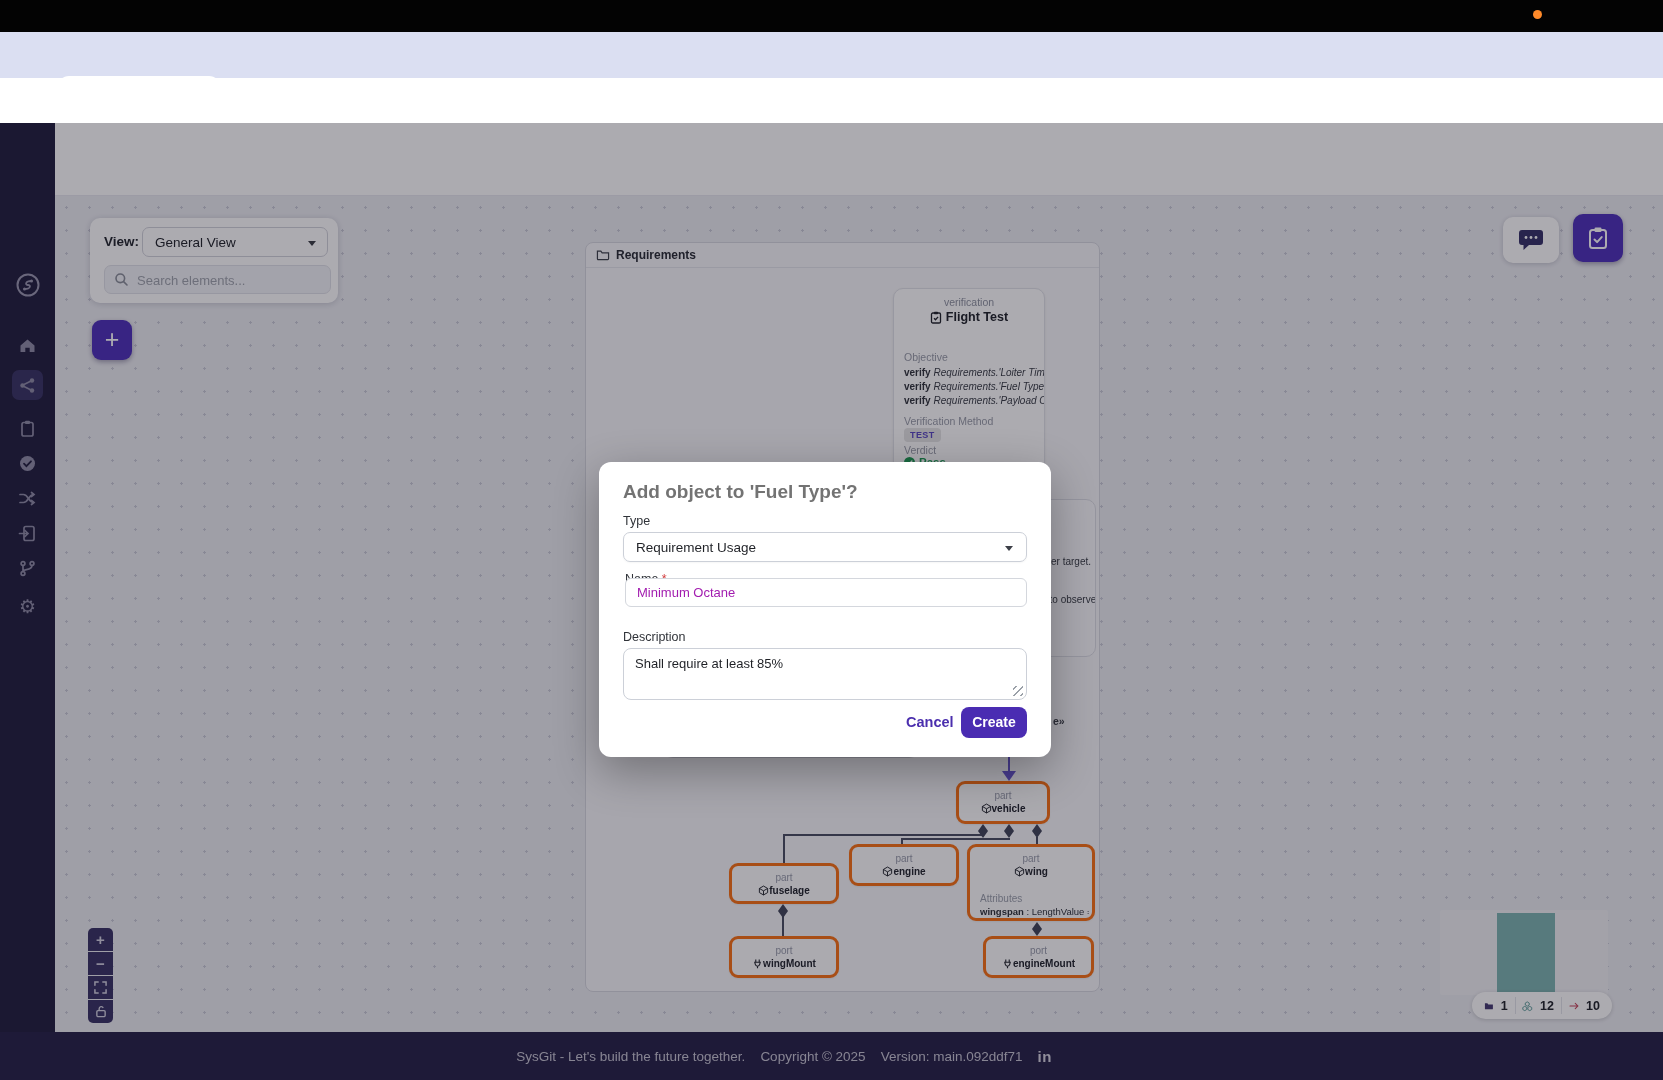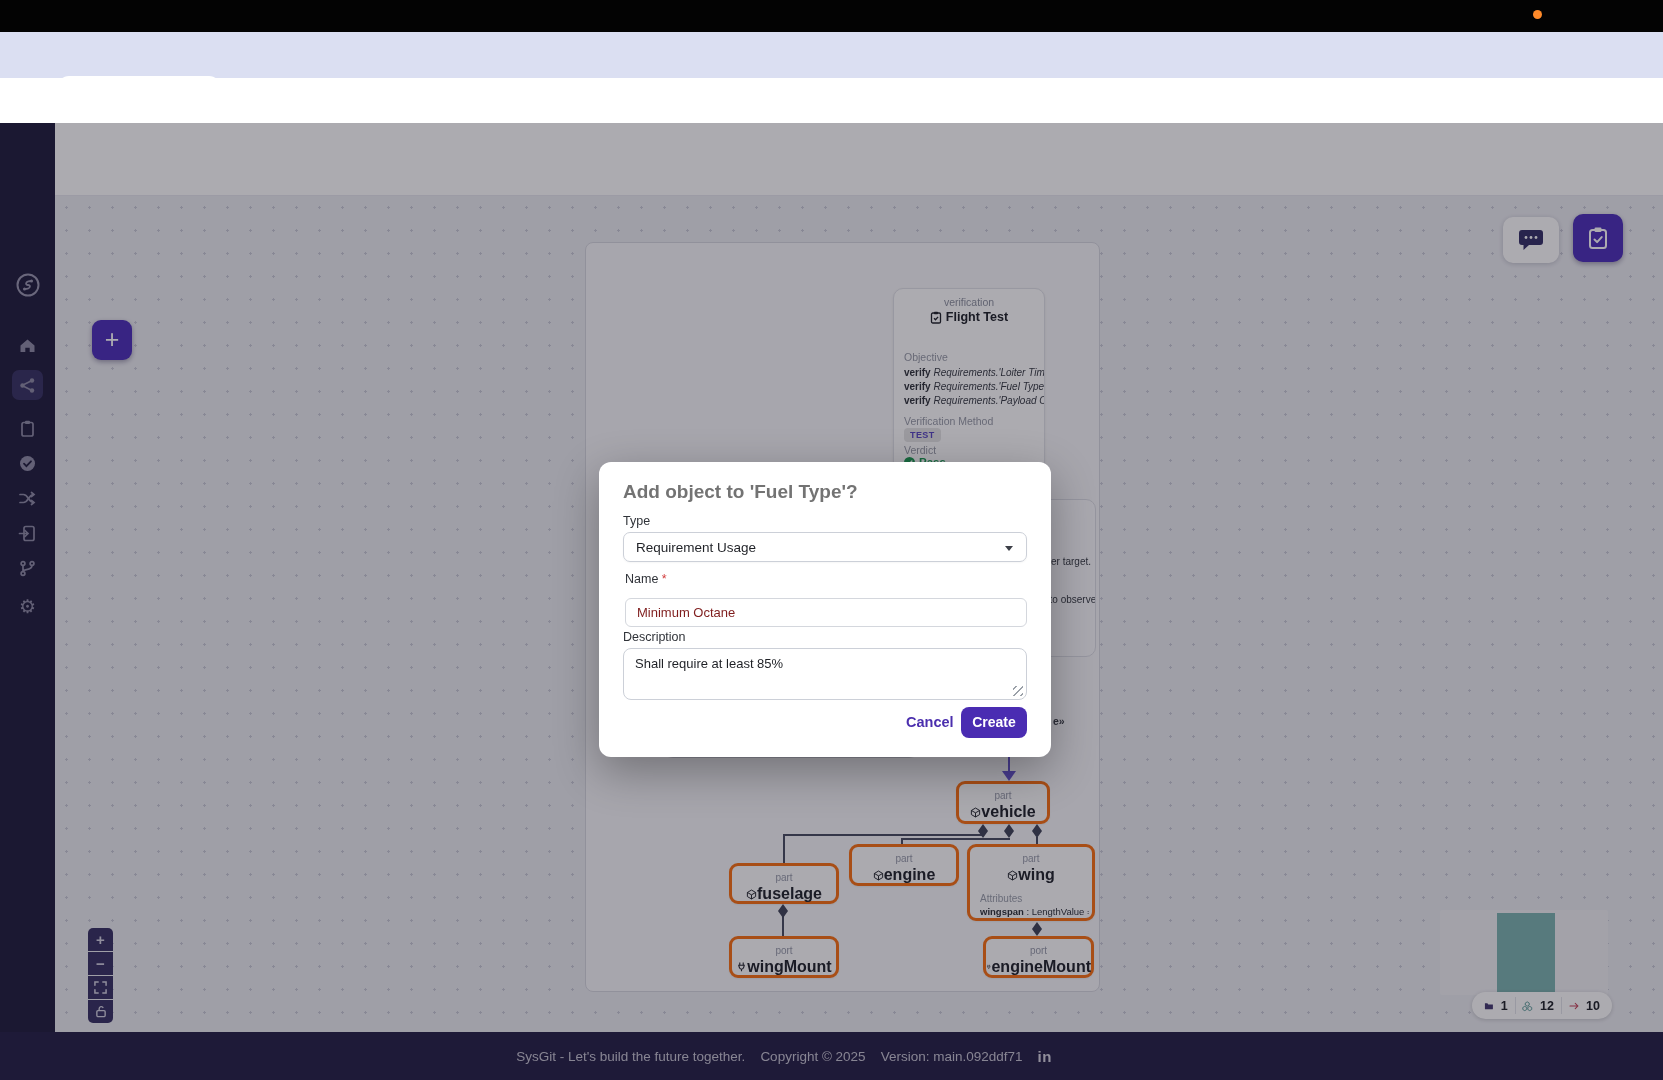--- a/index.html
+++ b/index.html
@@ -107,21 +107,21 @@
   .fragA1{position:absolute;left:404px;top:56px;font-size:10px;color:#3c4049;white-space:nowrap;}
   .fragA2{position:absolute;left:402px;top:94px;font-size:10px;color:#3c4049;white-space:nowrap;}
   .cardB{position:absolute;left:75px;top:398px;width:260px;height:117px;border:1.5px solid #c7c8d1;border-radius:12px;box-sizing:border-box;}
   .fragE{position:absolute;left:467px;top:472px;font-size:10.5px;font-weight:600;color:#3f434c;}
   .parrow-line{position:absolute;left:422px;top:440px;width:2px;height:88px;background:#6a59d1;}
   .parrow-head{position:absolute;left:416px;top:528px;width:0;height:0;border-left:7px solid transparent;border-right:7px solid transparent;border-top:10px solid #6a59d1;}
 
   
   .node{position:absolute;background:#fdfdfe;border:3px solid #f97316;border-radius:9px;box-shadow:0 1px 2px rgba(20,20,40,.06);box-sizing:border-box;}
   .n-kind{margin-top:6px;text-align:center;font-size:10px;color:#989caa;}
-  .n-name{margin-top:2px;display:flex;justify-content:center;align-items:center;font-size:16px;font-weight:700;color:#23262e;}
+  .n-name{margin-top:2px;display:flex;justify-content:center;font-size:10px;font-weight:700;color:#23262e;}
   .n-attr-lbl{position:absolute;left:10px;top:46px;font-size:10px;color:#9ba0ab;}
   .n-attr{position:absolute;left:10px;top:59px;right:3px;font-size:9.5px;color:#30343c;white-space:nowrap;overflow:hidden;}
   .n-attr b{font-weight:700;}
   .node-vehicle{left:370px;top:538px;width:94px;height:43px;}
   .node-engine{left:263px;top:601px;width:110px;height:42px;}
   .node-wing{left:381px;top:601px;width:128px;height:77px;}
   .node-fuselage{left:143px;top:620px;width:110px;height:41px;}
   .node-wingmount{left:143px;top:693px;width:110px;height:42px;}
   .node-enginemount{left:397px;top:693px;width:111px;height:42px;}
 
@@ -152,22 +152,22 @@
   
   .dim{position:absolute;left:0;top:123px;width:1663px;height:957px;background:rgba(11,9,24,.34);z-index:40;}
   .modal{position:absolute;left:599px;top:462px;width:452px;height:295px;background:#fff;border-radius:12px;z-index:50;
          box-shadow:0 14px 45px rgba(0,0,0,.32);}
   .m-title{position:absolute;left:24px;top:19px;font-size:19px;font-weight:800;color:#737373;}
   .m-lbl{position:absolute;font-size:12.5px;color:#303339;}
   .m-req{color:#d23b3b;}
   .m-select{position:absolute;left:24px;top:70px;width:404px;height:30px;border:1px solid #ccd0d8;border-radius:7px;box-sizing:border-box;cursor:pointer;box-shadow:0 1px 2px rgba(0,0,0,.04);}
   .m-select-txt{position:absolute;left:12px;top:7px;font-size:13.5px;color:#1f2126;}
   .m-select-caret{position:absolute;right:13px;top:13px;}
-  .m-input{position:absolute;left:26px;top:136px;width:402px;height:29px;border:1px solid #d4d7dd;border-radius:6px;box-sizing:border-box;
-           padding:0 11px;font-size:13px;color:#7f1d1d;font-family:"Liberation Sans",sans-serif;outline:none;}
+  .m-input{position:absolute;left:26px;top:116px;width:402px;height:29px;border:1px solid #d4d7dd;border-radius:6px;box-sizing:border-box;
+           padding:0 11px;font-size:13px;color:#a21caf;font-family:"Liberation Sans",sans-serif;outline:none;}
   .m-ta{position:absolute;left:24px;top:186px;width:404px;height:52px;border:1px solid #ccd0d8;border-radius:8px;box-sizing:border-box;
         padding:7px 11px;font-size:13px;color:#1f2126;font-family:"Liberation Sans",sans-serif;resize:none;outline:none;}
   .m-grip{position:absolute;left:414px;top:224px;width:10px;height:10px;pointer-events:none;
           background:repeating-linear-gradient(135deg,transparent 0 2px,#9aa0a8 2px 3.2px,transparent 3.2px 5px);}
   .m-cancel{position:absolute;left:307px;top:252px;font-size:14.5px;font-weight:700;color:#4b2fae;cursor:pointer;}
   .m-create{position:absolute;left:362px;top:245px;width:66px;height:31px;border-radius:8px;background:#4a2cb2;color:#fff;
             font-size:14px;font-weight:700;text-align:center;line-height:31px;cursor:pointer;}
 </style>
 </head>
 <body>
@@ -345,39 +345,59 @@
           <path d="M5.5 2.5A5.5 5.5 0 0 0 2.7 11"></path>
           <path d="M10.5 13.5A5.5 5.5 0 0 0 13.3 5"></path>
           <path d="M1.5 8.5 2.7 11l2.5-1.2M14.5 7.5 13.3 5l-2.5 1.2"></path>
         </svg>
       <span>Compare</span>
     </div>
   </div>
 
   <div class="canvas"></div>
 
+  <div class="viewpanel">
+    <div class="vp-label">View:</div>
+    <div class="vp-select">
+      <div class="vp-select-txt">General View</div>
+      <div class="caret vp-caret"></div>
+    </div>
+    <div class="vp-search">
+      <svg class="vp-search-ic" viewBox="0 0 15 15" fill="none" stroke="currentColor" stroke-width="1.6">
+          <circle cx="6.3" cy="6.3" r="4.3"></circle>
+          <path d="M9.6 9.6 13 13" stroke-linecap="round"></path>
+        </svg>
+      <input class="vp-search-in" placeholder="Search elements..." style="">
+    </div>
+  </div>
 
   <div class="plusbtn">+</div>
   <div class="chatbtn">
     <svg width="26" height="24" viewBox="0 0 26 24">
       <path d="M4 2h18a3 3 0 0 1 3 3v9a3 3 0 0 1-3 3H11l-5.5 5v-5H4a3 3 0 0 1-3-3V5a3 3 0 0 1 3-3z" fill="#38326a"></path>
       <circle cx="8" cy="9.5" r="1.4" fill="#fff"></circle>
         <circle cx="13" cy="9.5" r="1.4" fill="#fff"></circle>
         <circle cx="18" cy="9.5" r="1.4" fill="#fff"></circle>
     </svg>
   </div>
   <div class="clipbtn">
     <svg width="22" height="24" viewBox="0 0 22 24" fill="none" stroke="#fff" stroke-width="2">
       <rect x="3" y="4" width="16" height="18" rx="2.5"></rect>
         <rect x="7.5" y="1.5" width="7" height="4.5" rx="1.2" fill="#fff" stroke="none"></rect>
       <path d="M7.5 13.5l2.6 2.6 4.6-5" stroke-linecap="round" stroke-linejoin="round"></path>
     </svg>
   </div>
 
   <div class="reqbox">
+    <div class="reqhead">
+      <svg class="req-folder" viewBox="0 0 16 14" fill="none" stroke="currentColor" stroke-width="1.4">
+          <path d="M1.5 2.5h4l1.5 2h7.5v7a1 1 0 0 1-1 1h-11a1 1 0 0 1-1-1z"></path>
+        </svg>
+      <div class="req-title">Requirements</div>
+    </div>
 
     <div class="vcard">
       <div class="v-stereo">verification</div>
       <div class="v-name">
         <svg width="12" height="13" viewBox="0 0 12 13" fill="none" stroke="#22252c" stroke-width="1.3">
             <rect x="1.5" y="2" width="9" height="10" rx="1.3"></rect>
             <rect x="4" y=".7" width="4" height="2.6" rx=".7" fill="#22252c" stroke="none"></rect>
             <path d="M4 7.3l1.5 1.5 2.6-2.9"></path>
           </svg>
         <span>Flight Test</span>

